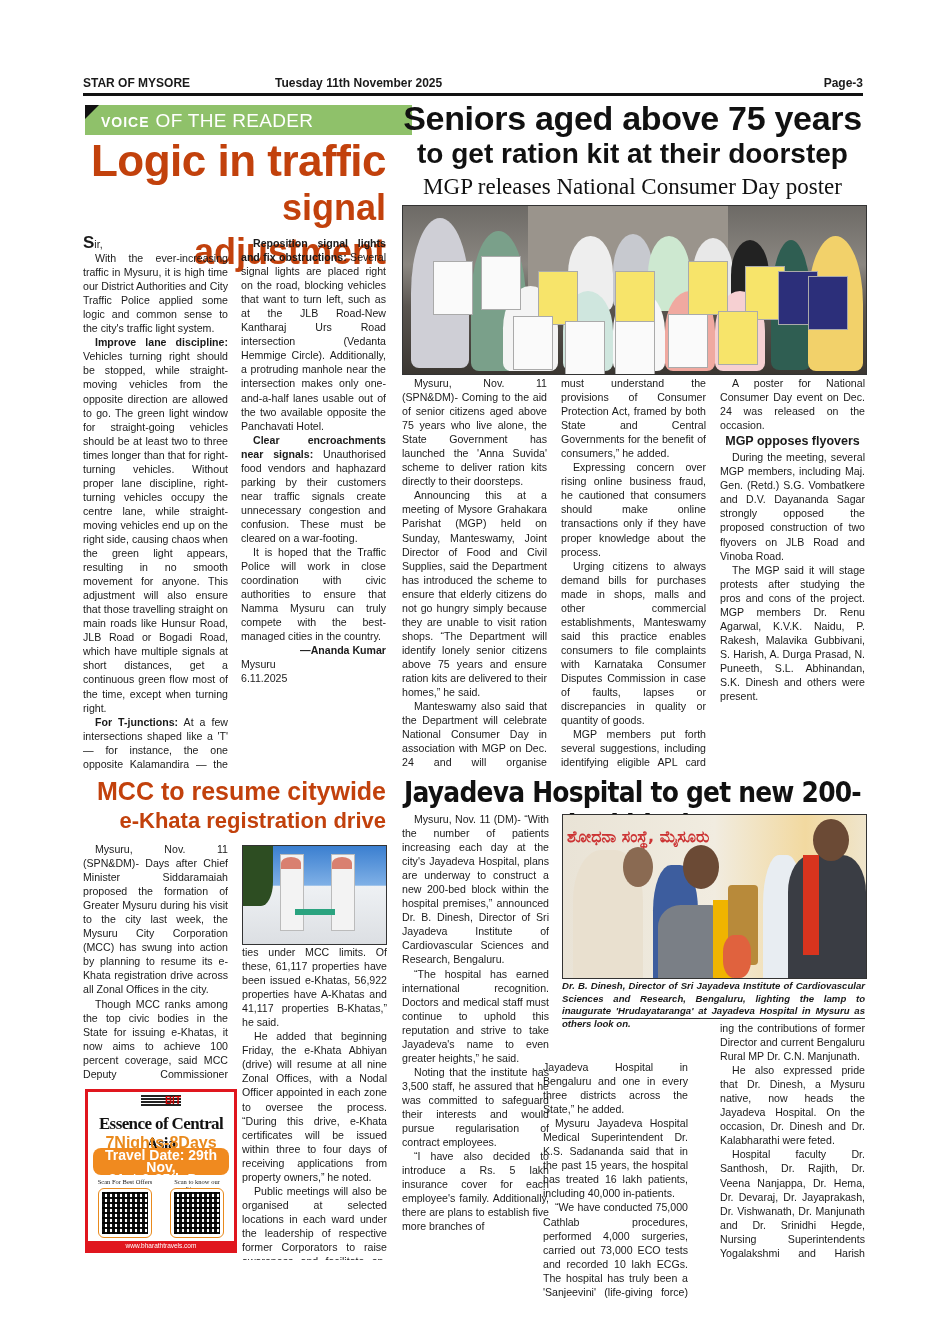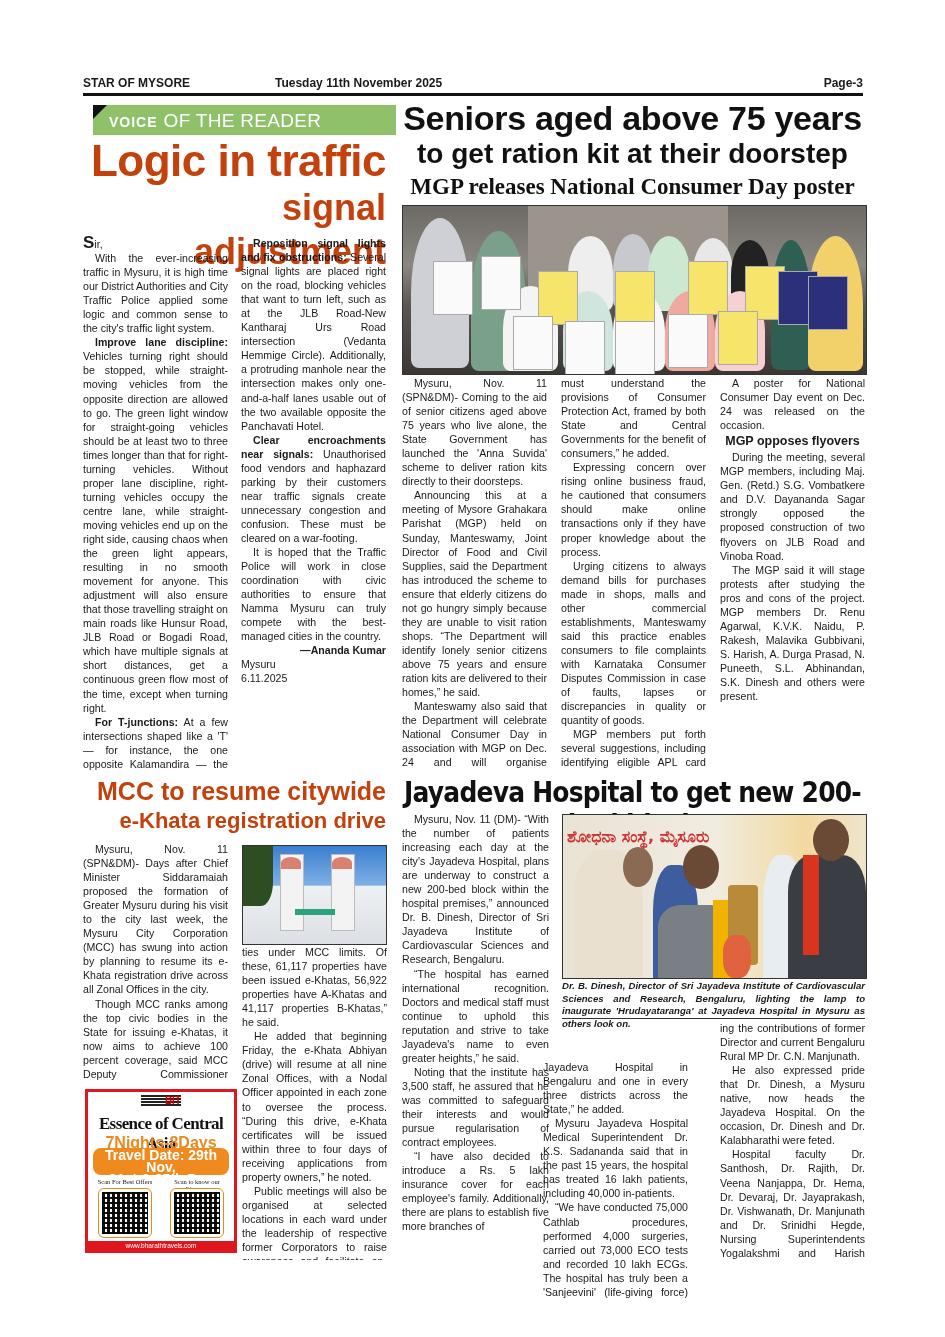--- a/index.html
+++ b/index.html
@@ -3,33 +3,33 @@
 <meta charset="utf-8">
 <style>
   html, body { margin:0; padding:0; background:#fff; }
   body { width:945px; height:1337px; position:relative; overflow:hidden; font-family:"Liberation Sans", sans-serif; color:#1a1a1a; }
   .abs { position:absolute; }
   .masthead { left:83px; top:76px; width:780px; height:16px; font-size:12px; font-weight:bold; }
   .masthead .date { position:absolute; left:192px; top:0; }
   .masthead .page { position:absolute; right:0; top:0; }
   .rule { left:83px; top:93px; width:780px; height:3px; background:#111; }
 
-  .voice-bar { left:93px; top:105px; width:303px; height:30px; background:#8fc16a; }
+  .voice-bar { left:85px; top:105px; width:303px; height:30px; background:#8fc16a;padding-left:24px; }
   .voice-bar .corner { position:absolute; left:0; top:0; width:0; height:0; border-top:14px solid #111; border-right:14px solid transparent; }
   .voice-bar .txt { position:absolute; left:16px; top:5px; color:#fff; font-size:19px; letter-spacing:0.3px; }
   .voice-bar .txt b { font-size:14px; font-weight:900; letter-spacing:1px; margin-right:6px; }
 
   .red-head { color:#c2410c; font-weight:bold; text-align:right; font-family:"Liberation Sans", sans-serif; }
   .logic1 { left:83px; top:136px; width:303px; font-size:44px; line-height:50px; letter-spacing:-0.5px; }
   .logic2 { left:83px; top:186px; width:303px; font-size:36px; line-height:44px; }
 
   .black-head { color:#111; font-weight:bold; text-align:center; }
   .sen1 { left:400px; top:98px; width:465px; font-size:34px; line-height:40px; letter-spacing:-0.3px; }
   .sen2 { left:400px; top:136px; width:465px; font-size:28px; line-height:36px; }
-  .sen3 { left:400px; top:172px; width:465px; font-family:"Liberation Serif", serif; font-weight:bold; font-size:23px; line-height:30px; }
+  .sen3 { left:400px; top:172px; width:465px; font-family:"Liberation Serif", serif; font-weight:normal; font-size:23px; line-height:30px; }
 
   .col { font-size:10.6px; line-height:14.05px; text-align:justify; hyphens:manual; }
   .col p { margin:0; text-indent:12px; }
   .col p.noind { text-indent:0; }
   .col b { font-weight:bold; }
   .dropcap { font-size:17px; font-weight:bold; }
   .sig { text-align:right; font-weight:bold; text-indent:0 !important; }
   .subhead { text-align:center; font-weight:bold; font-size:12.5px; text-indent:0 !important; margin:2px 0 !important; }
 
   .photo { background:#777; overflow:hidden; }

